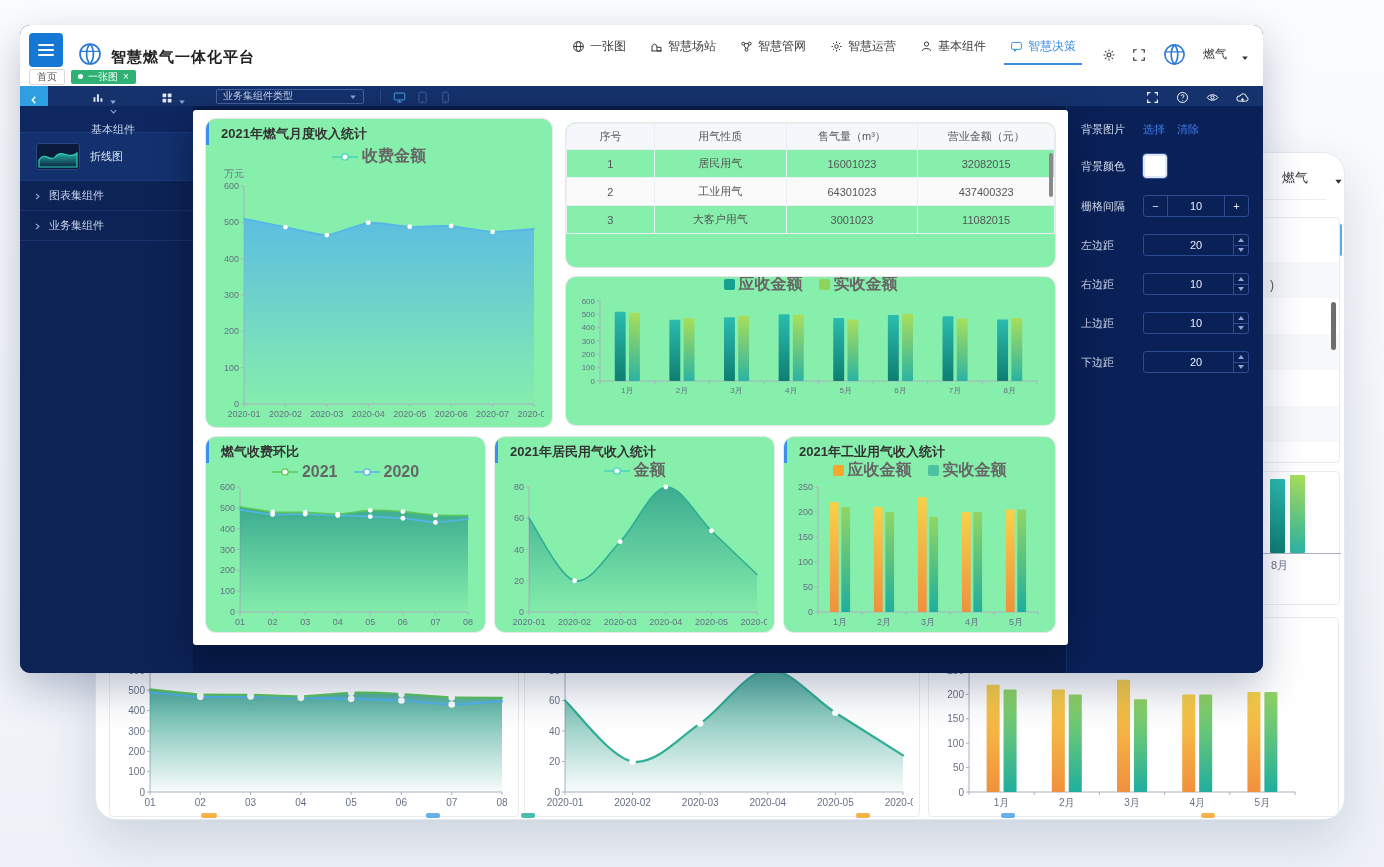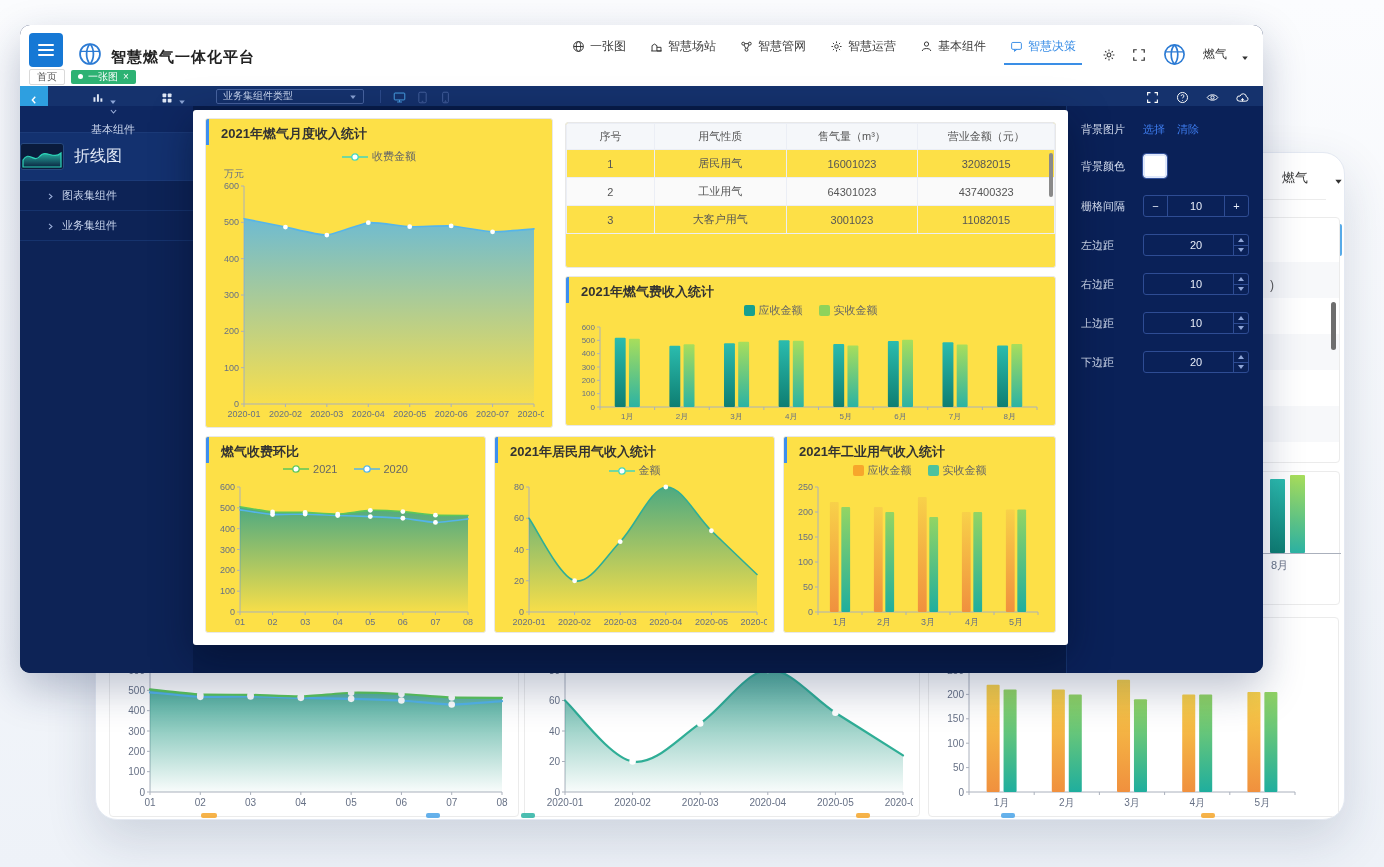--- a/index.html
+++ b/index.html
@@ -74,23 +74,23 @@
   .dev-active { color:#4aa3e8; } .dev-dim { color:#44609c; }
   .tb-right { margin-left:auto; display:flex; align-items:center; gap:17px; margin-right:14px; }
   .tb-right .icon { width:13px; height:13px; color:#fff; cursor:pointer; }
 
   
   .win-body { flex:1; display:flex; position:relative; }
   .sidebar { width:173px; flex:0 0 173px; background:#0d2356; color:#c6d2ea; }
   .sb-header { height:26px; display:flex; align-items:center; gap:7px; padding-left:13px; font-size:11px; cursor:pointer; background:#0e2761;flex-direction:column;}
   .sb-header .icon, .sb-row .icon { width:9px; height:9px; color:#9fb2dc; }
   .sb-item { height:49px; background:#13316f; border-top:1px solid #1b3a78; border-bottom:1px solid #1b3a78;
-    display:flex; align-items:center; gap:10px; font-size:16px; color:#dfe7f5; cursor:pointer; }
+    display:flex; align-items:center; gap:10px; padding-left:16px; font-size:11px; color:#dfe7f5; cursor:pointer; }
   .sb-thumb { width:44px; height:27px; background:#0a1b3c; border:1px solid #27497f; border-radius:3px; }
-  .sb-row { height:30px; display:flex; align-items:center; gap:7px; padding-left:26px; font-size:11px;
+  .sb-row { height:30px; display:flex; align-items:center; gap:7px; padding-left:13px; font-size:11px;
     border-bottom:1px solid #16336d; cursor:pointer; }
   .canvas { flex:1; background:#081c49; }
 
   
   .config { width:197px; flex:0 0 197px; background:#0a2158; border-left:1px solid #16336d; }
   .cfg-head { height:25px; display:flex; align-items:center; justify-content:center; font-size:12px;
     color:#8fb3f5; border-bottom:2px solid #1f57c8; }
   .cfg-rows { padding:16px 14px; }
   .cfg-row { display:flex; align-items:center; margin-bottom:17px; }
   .cfg-label { width:62px; font-size:11px; color:#d5def0; flex:0 0 62px; }
@@ -109,25 +109,25 @@
   .num .spin { position:absolute; right:0; top:0; bottom:0; width:15px; border-left:1px solid #2e4c93;
     display:flex; flex-direction:column; }
   .num .spin i { flex:1; display:flex; align-items:center; justify-content:center; cursor:pointer; }
   .num .spin i:first-child { border-bottom:1px solid #2e4c93; }
   .tri-up { width:0; height:0; border-left:3px solid transparent; border-right:3px solid transparent; border-bottom:4px solid #8fa6d8; }
   .tri-dn { width:0; height:0; border-left:3px solid transparent; border-right:3px solid transparent; border-top:4px solid #8fa6d8; }
 
   
   .dialog { position:absolute; left:173px; top:85px; width:875px; height:535px; background:#fff;
     border-radius:3px; box-shadow:0 12px 38px rgba(4,12,40,.5); z-index:5; }
-  .card { position:absolute; background:#fde047; border:1px solid #e8e8e8; border-radius:3px; overflow:hidden; }
+  .card { position:absolute; background:#86efac; border:1px solid #e8e8e8; border-radius:11px; overflow:hidden; }
   .card-title { font-size:13px; font-weight:bold; color:#333; padding:7px 12px 3px; border-left:3px solid #3d8fef;
     line-height:16px; }
-  .legend { display:flex; justify-content:center; align-items:flex-start; gap:16px; height:18px;
-    font-size:11px; color:#666; }
+  .legend { display:flex; justify-content:center; align-items:flex-end; gap:16px; height:18px;
+    font-size:16px; color:#666;font-weight:bold; }
   .lg-item { display:flex; align-items:center; gap:4px; cursor:pointer; }
   .lg-rect { width:11px; height:11px; border-radius:2px; display:inline-block; }
   .unit-row { font-size:10px; color:#667085; padding-left:18px; height:13px; }
   .chartbox { display:block; }
   .tbl-wrap { position:relative; }
   table.dtable { width:100%; border-collapse:collapse; font-size:11px; color:#555; table-layout:fixed; }
   table.dtable th { background:#f5f7fa; font-weight:normal; color:#555; height:26px; border:1px solid #ebeef5; }
   table.dtable td { text-align:center; height:28px; border:1px solid #ebeef5; }
   table.dtable tr.alt td { background:#fafafa; }
   .tbl-scroll { position:absolute; right:2px; top:30px; width:4px; height:44px; background:#8a8a8a; border-radius:2px; }
@@ -716,21 +716,20 @@
                     <td>11082015</td>
                   </tr>
                 </tbody>
               </table>
             </div>
           <div class="tbl-scroll"></div>
         </div>
       </div>
 
       <div class="card" style="left:372px; top:166px; width:491px; height:150px;">
-        <div class="card-title">2021年燃气费收入统计</div>
         <div class="legend">
             <span class="lg-item"><span class="lg-rect" style="background:#16a08f"></span>应收金额</span>
             <span class="lg-item"><span class="lg-rect" style="background:#8ed35b"></span>实收金额</span>
           </div>
         <div class="chartbox" style="padding-left:8px;"><svg width="473" height="100">
               <defs>
                 <linearGradient id="g5_0" x1="0" y1="0" x2="0" y2="1">
                   <stop offset="0" stop-color="#2bbcae"></stop>
                   <stop offset="1" stop-color="#0e7e72"></stop>
                 </linearGradient>

